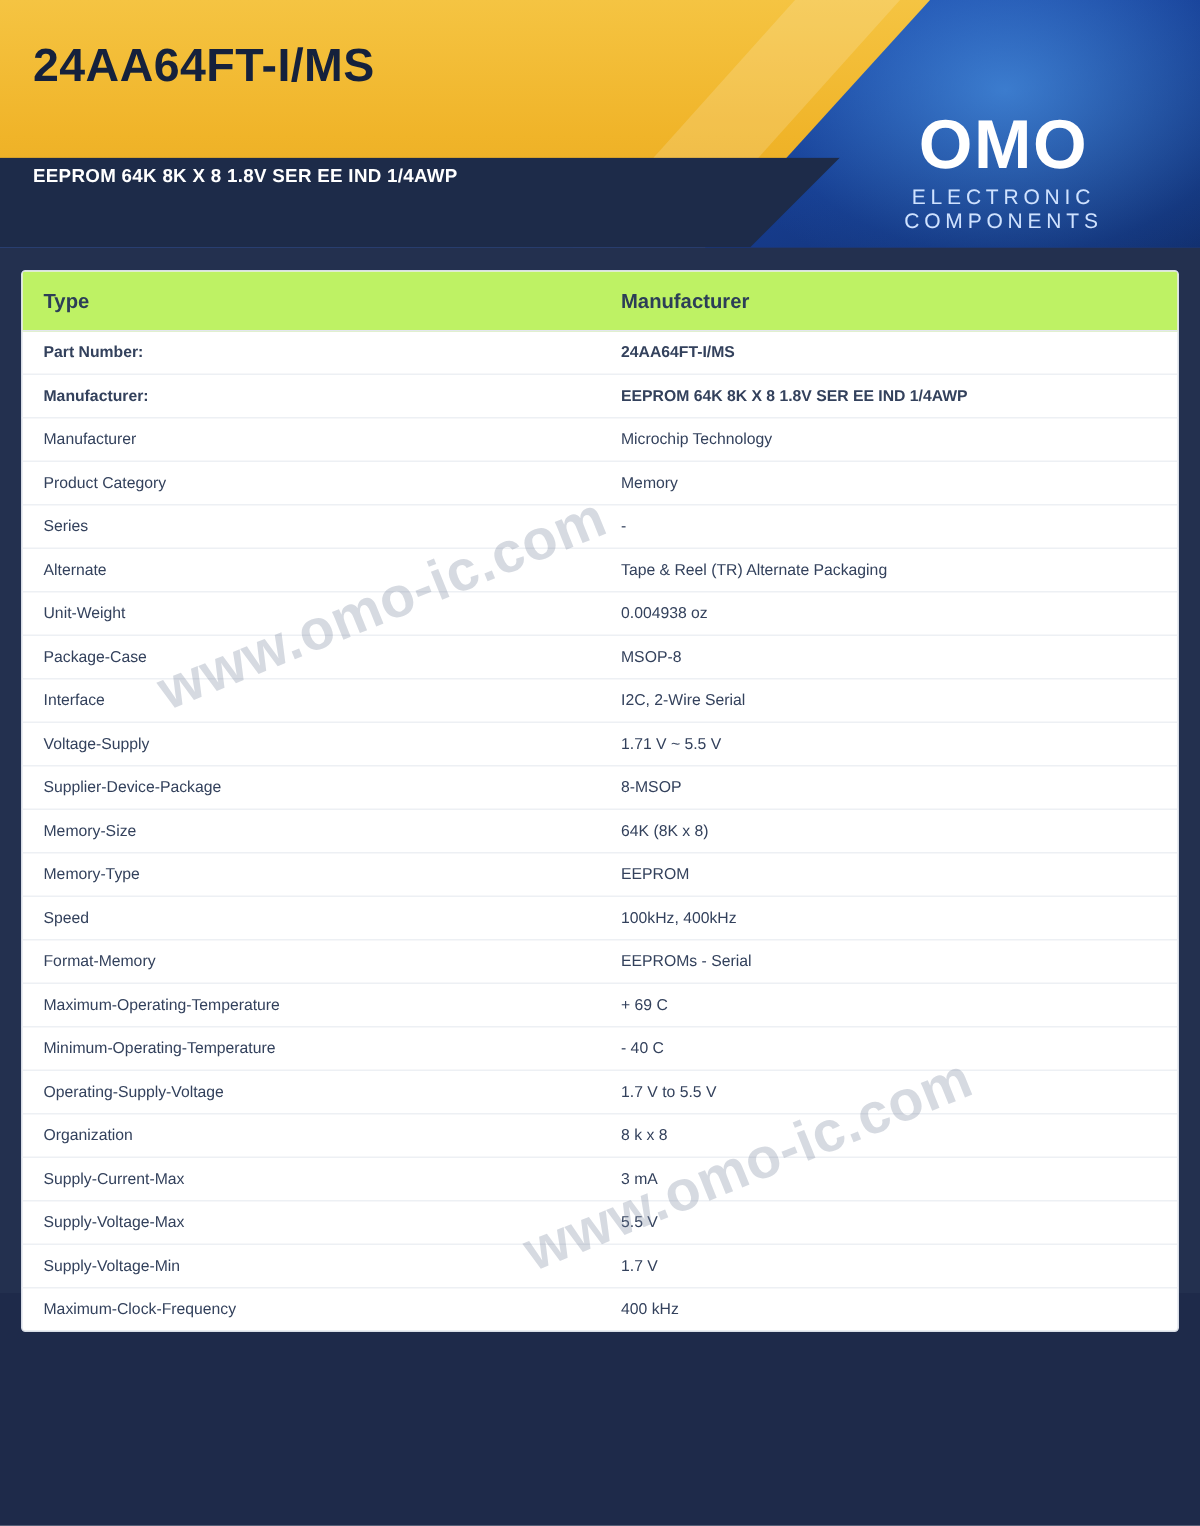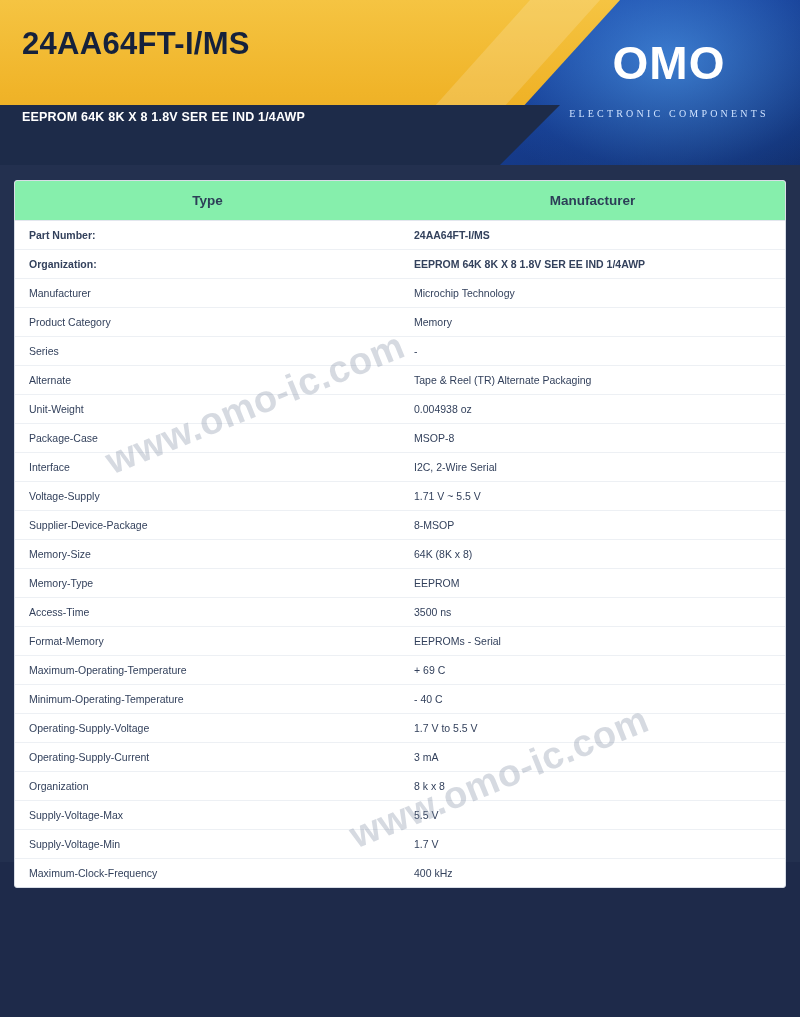--- a/index.html
+++ b/index.html
@@ -90,52 +90,52 @@
     width: 210px;
     text-align: center;
   }
   .logo-omo {
     font-size: 46px;
     font-weight: bold;
     color: #ffffff;
     letter-spacing: 1px;
     line-height: 1;
     font-family: "Liberation Sans", sans-serif;
+    margin-top: 33px;
   }
   .logo-sub {
-    margin-top: 22px;
-    font-size: 10px;
+    margin-top: 4px;
+    font-size: 14px;
     letter-spacing: 3.2px;
     color: #cfe2ff;
-    font-family: Liberation Serif, serif;
   }
 
   
   .card {
     position: absolute;
     left: 14px;
     top: 180px;
     width: 772px;
     background: #ffffff;
     border: 1px solid #d8dde6;
     border-radius: 3px;
     overflow: hidden;
   }
   table {
     width: 100%;
     border-collapse: collapse;
     table-layout: fixed;
   }
   th {
-    text-align: center;
+    text-align: left;
     font-size: 13.5px;
     font-weight: bold;
     color: #2c3e57;
     padding: 12px 14px 12px 14px;
-    background: #86efac;
+    background: #bef264;
     border-bottom: 1px solid #e3e7ee;
   }
   td {
     font-size: 10.5px;
     color: #33415c;
     padding: 8px 14px;
     border-bottom: 1px solid #edf0f4;
     vertical-align: middle;
     overflow: hidden;
     white-space: nowrap;
@@ -187,21 +187,21 @@
           <th class="key">Type</th>
           <th>Manufacturer</th>
         </tr>
       </thead>
       <tbody id="spec-body">
           <tr class="bold">
             <td class="key">Part Number:</td>
             <td>24AA64FT-I/MS</td>
           </tr>
           <tr class="bold">
-            <td class="key">Organization:</td>
+            <td class="key">Manufacturer:</td>
             <td>EEPROM 64K 8K X 8 1.8V SER EE IND 1/4AWP</td>
           </tr>
           <tr>
             <td class="key">Manufacturer</td>
             <td>Microchip Technology</td>
           </tr>
           <tr>
             <td class="key">Product Category</td>
             <td>Memory</td>
           </tr>
@@ -235,46 +235,46 @@
           </tr>
           <tr>
             <td class="key">Memory-Size</td>
             <td>64K (8K x 8)</td>
           </tr>
           <tr>
             <td class="key">Memory-Type</td>
             <td>EEPROM</td>
           </tr>
           <tr>
-            <td class="key">Access-Time</td>
-            <td>3500 ns</td>
+            <td class="key">Speed</td>
+            <td>100kHz, 400kHz</td>
           </tr>
           <tr>
             <td class="key">Format-Memory</td>
             <td>EEPROMs - Serial</td>
           </tr>
           <tr>
             <td class="key">Maximum-Operating-Temperature</td>
             <td>+ 69 C</td>
           </tr>
           <tr>
             <td class="key">Minimum-Operating-Temperature</td>
             <td>- 40 C</td>
           </tr>
           <tr>
             <td class="key">Operating-Supply-Voltage</td>
             <td>1.7 V to 5.5 V</td>
           </tr>
           <tr>
-            <td class="key">Operating-Supply-Current</td>
-            <td>3 mA</td>
-          </tr>
-          <tr>
             <td class="key">Organization</td>
             <td>8 k x 8</td>
+          </tr>
+          <tr>
+            <td class="key">Supply-Current-Max</td>
+            <td>3 mA</td>
           </tr>
           <tr>
             <td class="key">Supply-Voltage-Max</td>
             <td>5.5 V</td>
           </tr>
           <tr>
             <td class="key">Supply-Voltage-Min</td>
             <td>1.7 V</td>
           </tr>
           <tr>

